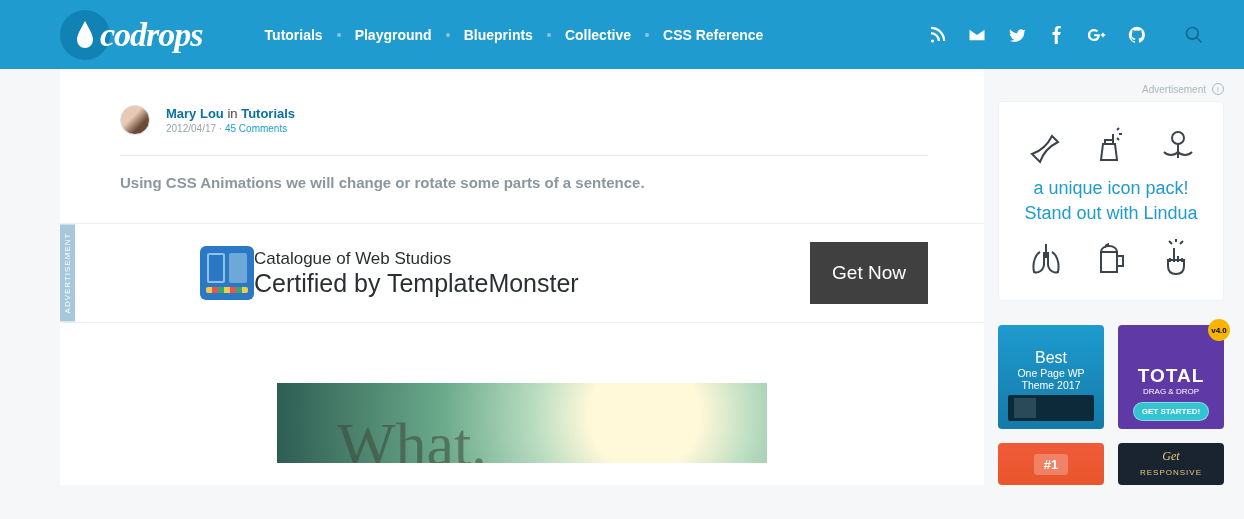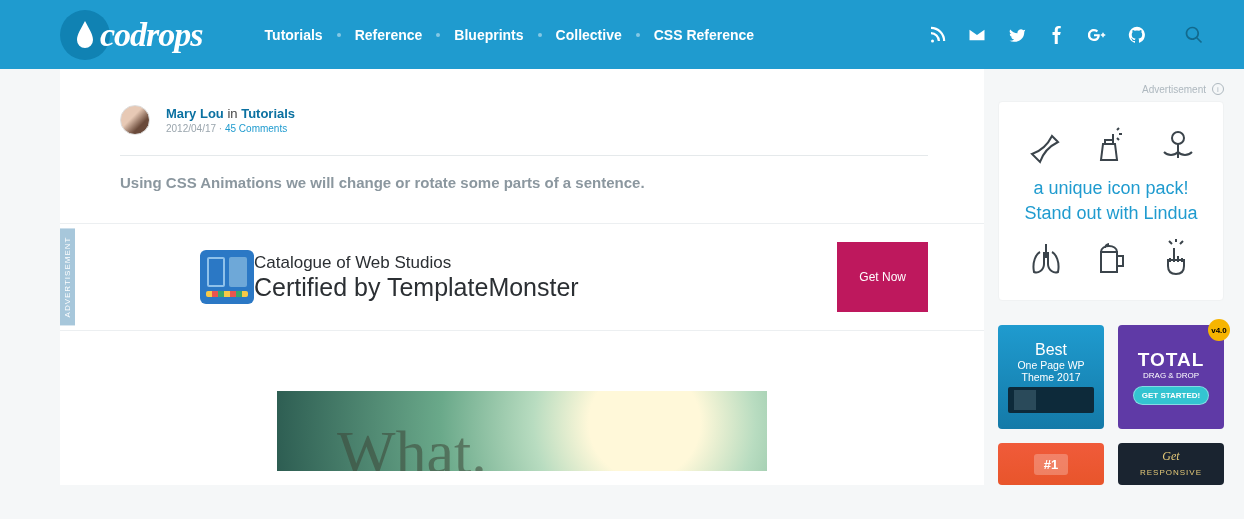--- a/index.html
+++ b/index.html
@@ -33,32 +33,32 @@
 .adrow{position:relative;border-top:1px solid #eceff1;border-bottom:1px solid #eceff1;padding:18px 56px 18px 140px;display:flex;align-items:center;}
 .adlabel{position:absolute;left:0;top:50%;transform:translateY(-50%) rotate(180deg);writing-mode:vertical-rl;font-size:8px;letter-spacing:1px;background:#a7c7db;color:#fff;padding:8px 3px}
 .ad-ico{width:54px;height:54px;background:#2b78c5;border-radius:6px;display:flex;align-items:center;justify-content:center;padding:6px;flex-direction:column;gap:4px}
 .ad-ico-top{display:flex;gap:4px}
 .adi-a{width:18px;height:30px;border:2px solid #8fc1ea;border-radius:2px}
 .adi-b{width:18px;height:30px;background:#6ea8d8;border-radius:2px}
 .adi-bar{height:6px;width:42px;border-radius:2px;background:repeating-linear-gradient(90deg,#f7c948 0 6px,#e8554f 6px 12px,#3aa76d 12px 18px)}
 .ad-txt{flex:1}
 .ad-l1{font-size:17px;color:#2b2f33}
 .ad-l2{font-size:25px;font-weight:400;color:#2b2f33}
-.ad-btn{background:#be185d;color:#fff;font-size:12px;padding:28px 22px;border:none;cursor:pointer}
+.ad-btn{background:#404040;color:#fff;font-size:19px;padding:20px 22px;border:none;cursor:pointer}
 .hero{margin:60px auto 0;width:490px;height:80px;background:radial-gradient(circle at 75% 40%,#fff8d9 0 15%,#b8dcc0 30%,#6aa98a 55%,#2d5d52 100%);display:flex;align-items:flex-end;padding-left:60px;overflow:hidden}
 .hero-word{font-family:Georgia,'Times New Roman',serif;font-size:62px;color:rgba(60,70,55,.55);line-height:.6}
 .side{width:260px;padding:14px 20px 0 14px}
 .adhead{font-size:10px;color:#aeb8bf;text-align:right;display:flex;justify-content:flex-end;align-items:center;gap:6px;margin-bottom:6px}
 .adhead .qi{width:12px;height:12px;border:1.5px solid #aeb8bf;border-radius:50%;display:inline-flex;align-items:center;justify-content:center;font-size:8px;color:#aeb8bf}
 .promo{background:#fff;border:1px solid #f0f2f3;border-radius:4px;padding:18px 14px;text-align:center}
 .icon-row{display:flex;justify-content:space-around;margin:4px 0}
 .pi{width:40px;height:40px;stroke:#3b444b;stroke-width:2;fill:none}
 .promo-t{color:#1f9bcf;font-family:'Comic Sans MS',cursive,sans-serif;font-size:18px;line-height:1.4;margin:12px 0}
 .cards{display:flex;gap:14px;margin-top:24px}
-.card{flex:1;height:104px;border-radius:4px;display:flex;flex-direction:column;align-items:center;justify-content:center;color:#fff;text-align:center;padding:8px 6px;font-size:10.5px;cursor:pointer;position:relative}
+.card{flex:1;height:104px;border-radius:4px;display:flex;flex-direction:column;align-items:center;justify-content:flex-end;color:#fff;text-align:center;padding:8px 6px;font-size:10.5px;cursor:pointer;position:relative}
 .card.blue{background:linear-gradient(#1f9bcf,#147aa8)}
 .card.purple{background:#5f3aa6}
 .card .big{font-weight:400;font-size:16px}
 .card.purple .big{font-size:19px;letter-spacing:1px;font-weight:900}
 .badge{position:absolute;top:-6px;right:-6px;background:#f7b500;color:#000;font-size:8px;font-weight:700;border-radius:50%;width:22px;height:22px;display:flex;align-items:center;justify-content:center}
 .pill{background:#33c4d1;color:#fff;font-size:8px;font-weight:700;padding:4px 8px;border-radius:10px;margin-top:6px;border:1px solid rgba(255,255,255,.4)}
 .mini-prev{width:86px;height:26px;background:#0d2a3a;border-radius:2px;margin-top:4px;position:relative}
 .mini-prev::before{content:"";position:absolute;inset:3px 6px;background:linear-gradient(90deg,#2a4a5a 30%,transparent 30%)}
 .cards2{display:flex;gap:14px;margin-top:14px}
 .card2{flex:1;height:42px;border-radius:4px;display:flex;align-items:center;justify-content:center;color:#fff;font-size:10px;text-align:center;cursor:pointer}
@@ -75,21 +75,21 @@
     <span class="logo-bubble">
       <svg viewBox="0 0 20 28">
           <path d="M10 0 C6 8 2 13 2 19 a8 8 0 0 0 16 0 C18 13 14 8 10 0Z"></path>
         </svg>
     </span>
     <span class="logo-text">codrops</span>
   </a>
   <nav class="nav">
     <a class="nav-item">Tutorials</a>
       <span class="nav-sep"></span>
-    <a class="nav-item">Reference</a>
+    <a class="nav-item">Playground</a>
       <span class="nav-sep"></span>
     <a class="nav-item">Blueprints</a>
       <span class="nav-sep"></span>
     <a class="nav-item">Collective</a>
       <span class="nav-sep"></span>
     <a class="nav-item">CSS Reference</a>
   </nav>
   <div class="soc">
     <svg class="soc-i" viewBox="0 0 24 24">
         <path d="M4 11a9 9 0 0 1 9 9h3A12 12 0 0 0 4 8zm0-7a16 16 0 0 1 16 16h3A19 19 0 0 0 4 1zM6 18a2 2 0 1 1-2 2 2 2 0 0 1 2-2z"></path>

